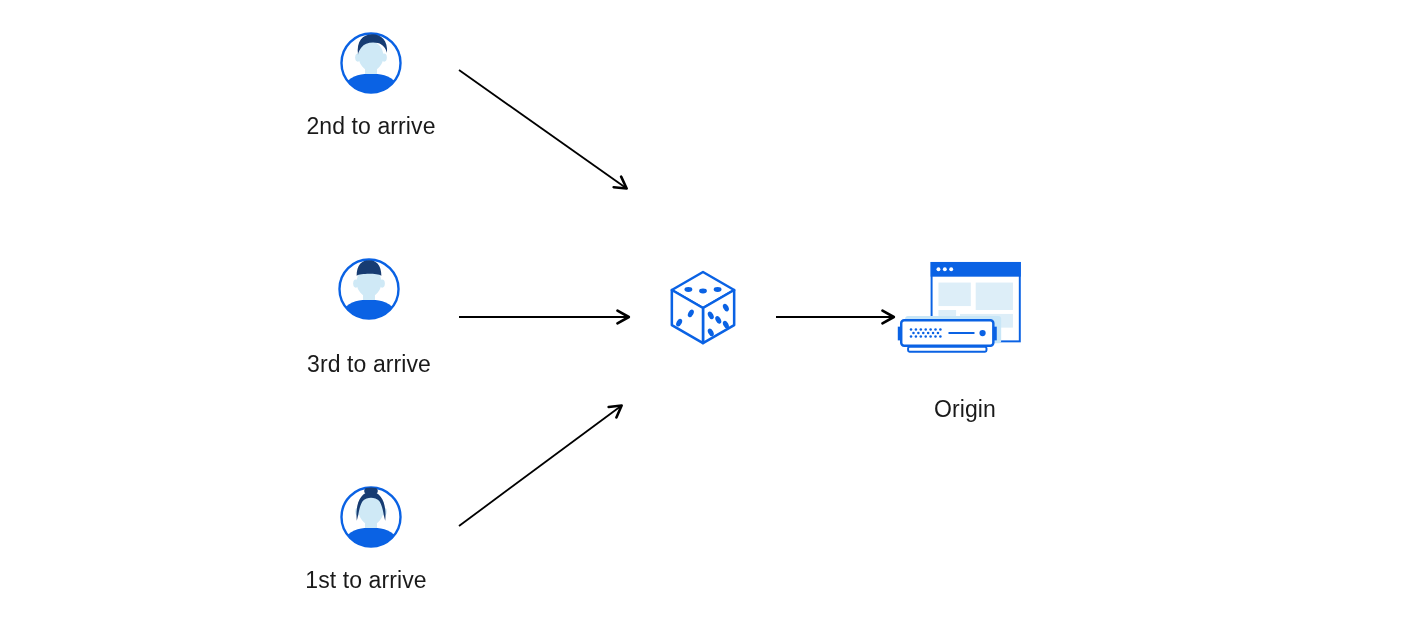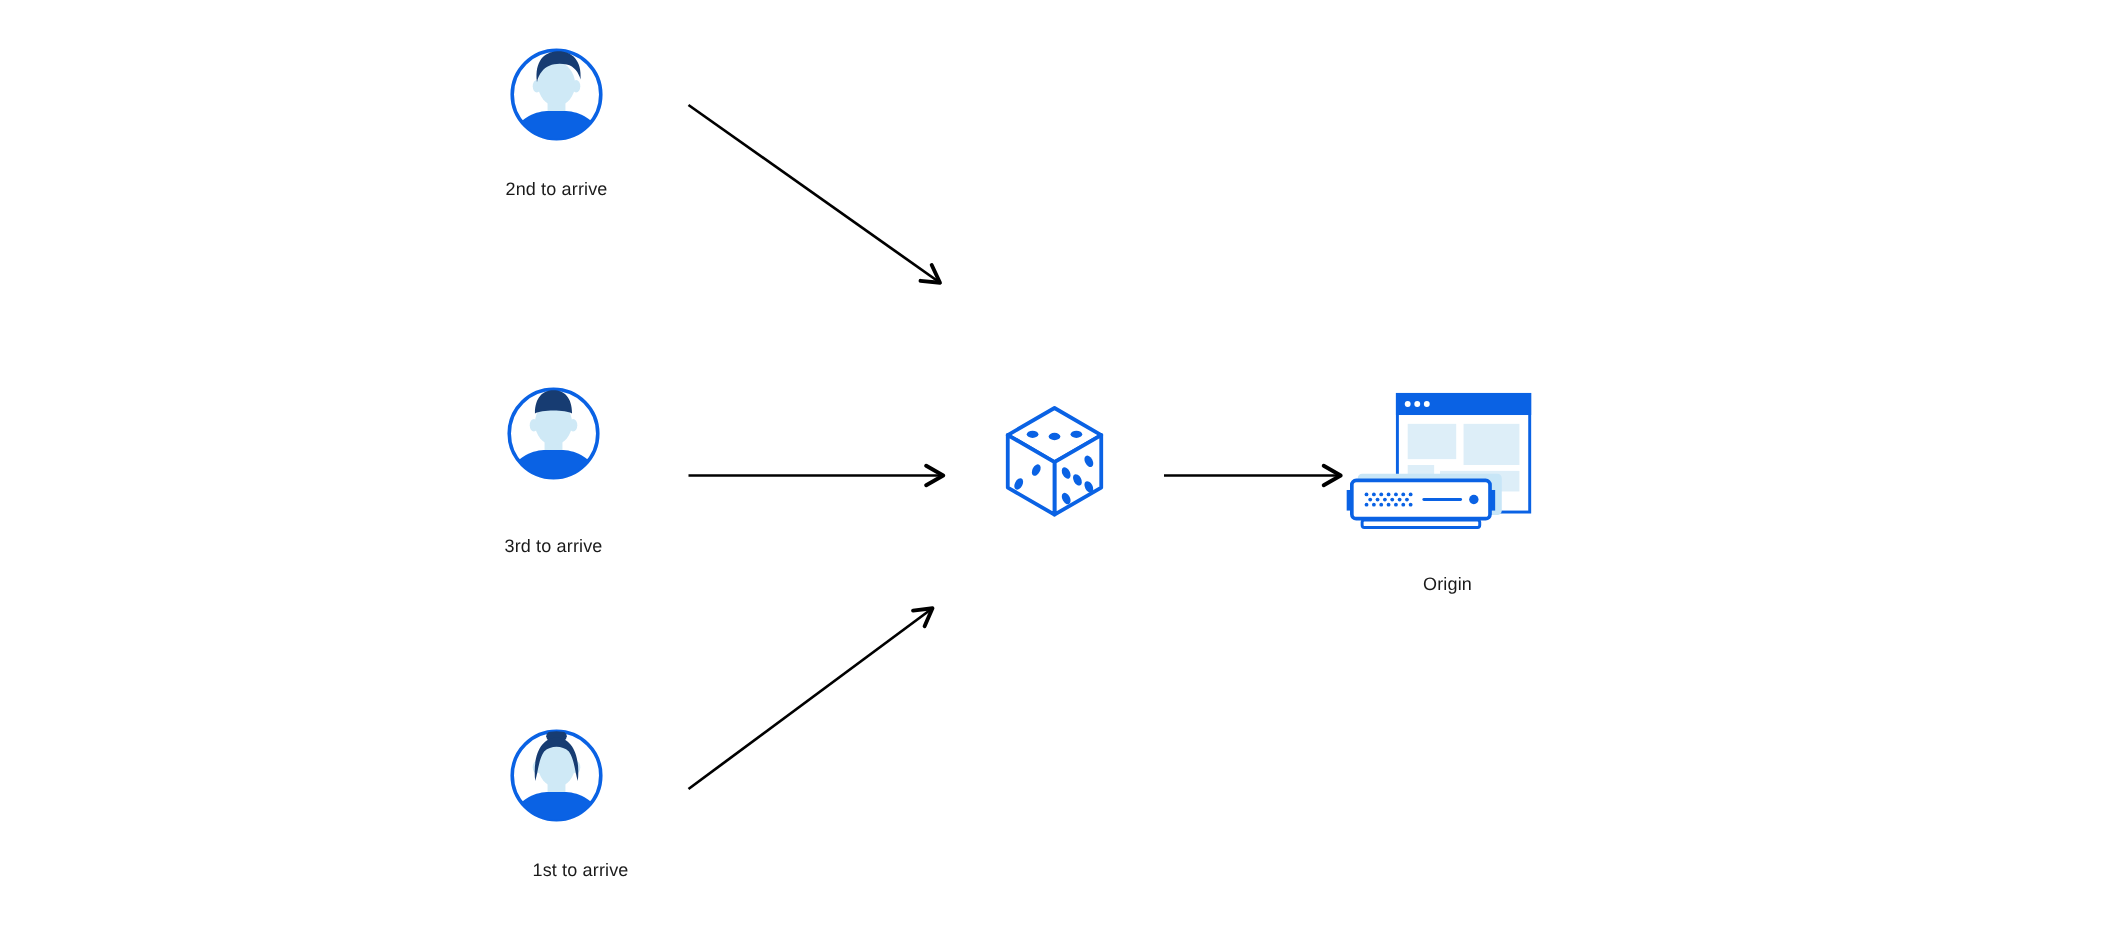--- a/index.html
+++ b/index.html
@@ -7,21 +7,21 @@
     position:relative;
     width:1405px;height:633px;
     background:#ffffff;
     font-family:"Liberation Sans", sans-serif;
     overflow:hidden;
   }
   .abs{position:absolute;}
   .node-label{
     position:absolute;
     text-align:center;
-    font-size:12px;
+    font-size:23px;
     line-height:20px;
     color:#1a1a1a;
     letter-spacing:0.1px;
   }
   svg{display:block;}
 </style>
 </head>
 <body>
 
 <div id="canvas">
@@ -90,21 +90,21 @@
         <ellipse cx="36" cy="7.5" rx="7.5" ry="5" fill="#173c72"></ellipse>
         <rect x="29.5" y="34" width="13" height="16" fill="#cfe9f6"></rect>
         <ellipse cx="21.7" cy="30" rx="3" ry="4.5" fill="#cfe9f6"></ellipse>
         <ellipse cx="50.3" cy="30" rx="3" ry="4.5" fill="#cfe9f6"></ellipse>
         <ellipse cx="36" cy="28.5" rx="13.5" ry="16" fill="#cfe9f6"></ellipse>
         <path d="M20.5,40 C18.5,21 25,8.5 36,8.5 C47,8.5 53.5,21 51.5,40 C49.5,34 49,24 45,18.5 C40,14 32,14 27,18.5 C23,24 22.5,34 20.5,40 Z" fill="#173c72"></path>
         <path d="M4,72 L4,66 C8,54 19,48.5 29,48 L43,48 C53,48.5 64,54 68,66 L68,72 Z" fill="#0a62e4"></path>
       </g>
     </svg>
   </div>
-  <div class="node-label" style="left:312px;top:570px;width:150px;">1st to arrive</div>
+  <div class="node-label" style="left:291px;top:570px;width:150px;">1st to arrive</div>
 
   <div class="abs" style="left:666px;top:268px;">
     <svg width="74" height="82" viewBox="0 0 76 84">
       <g stroke="#0a62e4" stroke-width="2.6" stroke-linejoin="round" fill="#ffffff">
         <path d="M38,4 L70,22.5 L38,41 L6,22.5 Z"></path>
         <path d="M38,41 L70,22.5 L70,58.5 L38,77 Z"></path>
         <path d="M6,22.5 L38,41 L38,77 L6,58.5 Z"></path>
       </g>
       <g fill="#0a62e4">
         <ellipse cx="23" cy="22" rx="4" ry="2.5"></ellipse>
@@ -162,15 +162,15 @@
           <circle cx="25" cy="77" r="1.3"></circle>
           <circle cx="30" cy="77" r="1.3"></circle>
           <circle cx="35" cy="77" r="1.3"></circle>
           <circle cx="40" cy="77" r="1.3"></circle>
           <circle cx="45" cy="77" r="1.3"></circle>
       </g>
       <line x1="54" y1="73.5" x2="79" y2="73.5" stroke="#0a62e4" stroke-width="2" stroke-linecap="round"></line>
       <circle cx="88" cy="73.5" r="3.2" fill="#0a62e4"></circle>
     </svg>
   </div>
-  <div class="node-label" style="left:915px;top:379px;width:100px;">Origin</div>
+  <div class="node-label" style="left:915px;top:399px;width:100px;">Origin</div>
 
 </div>
 
 </body></html>

